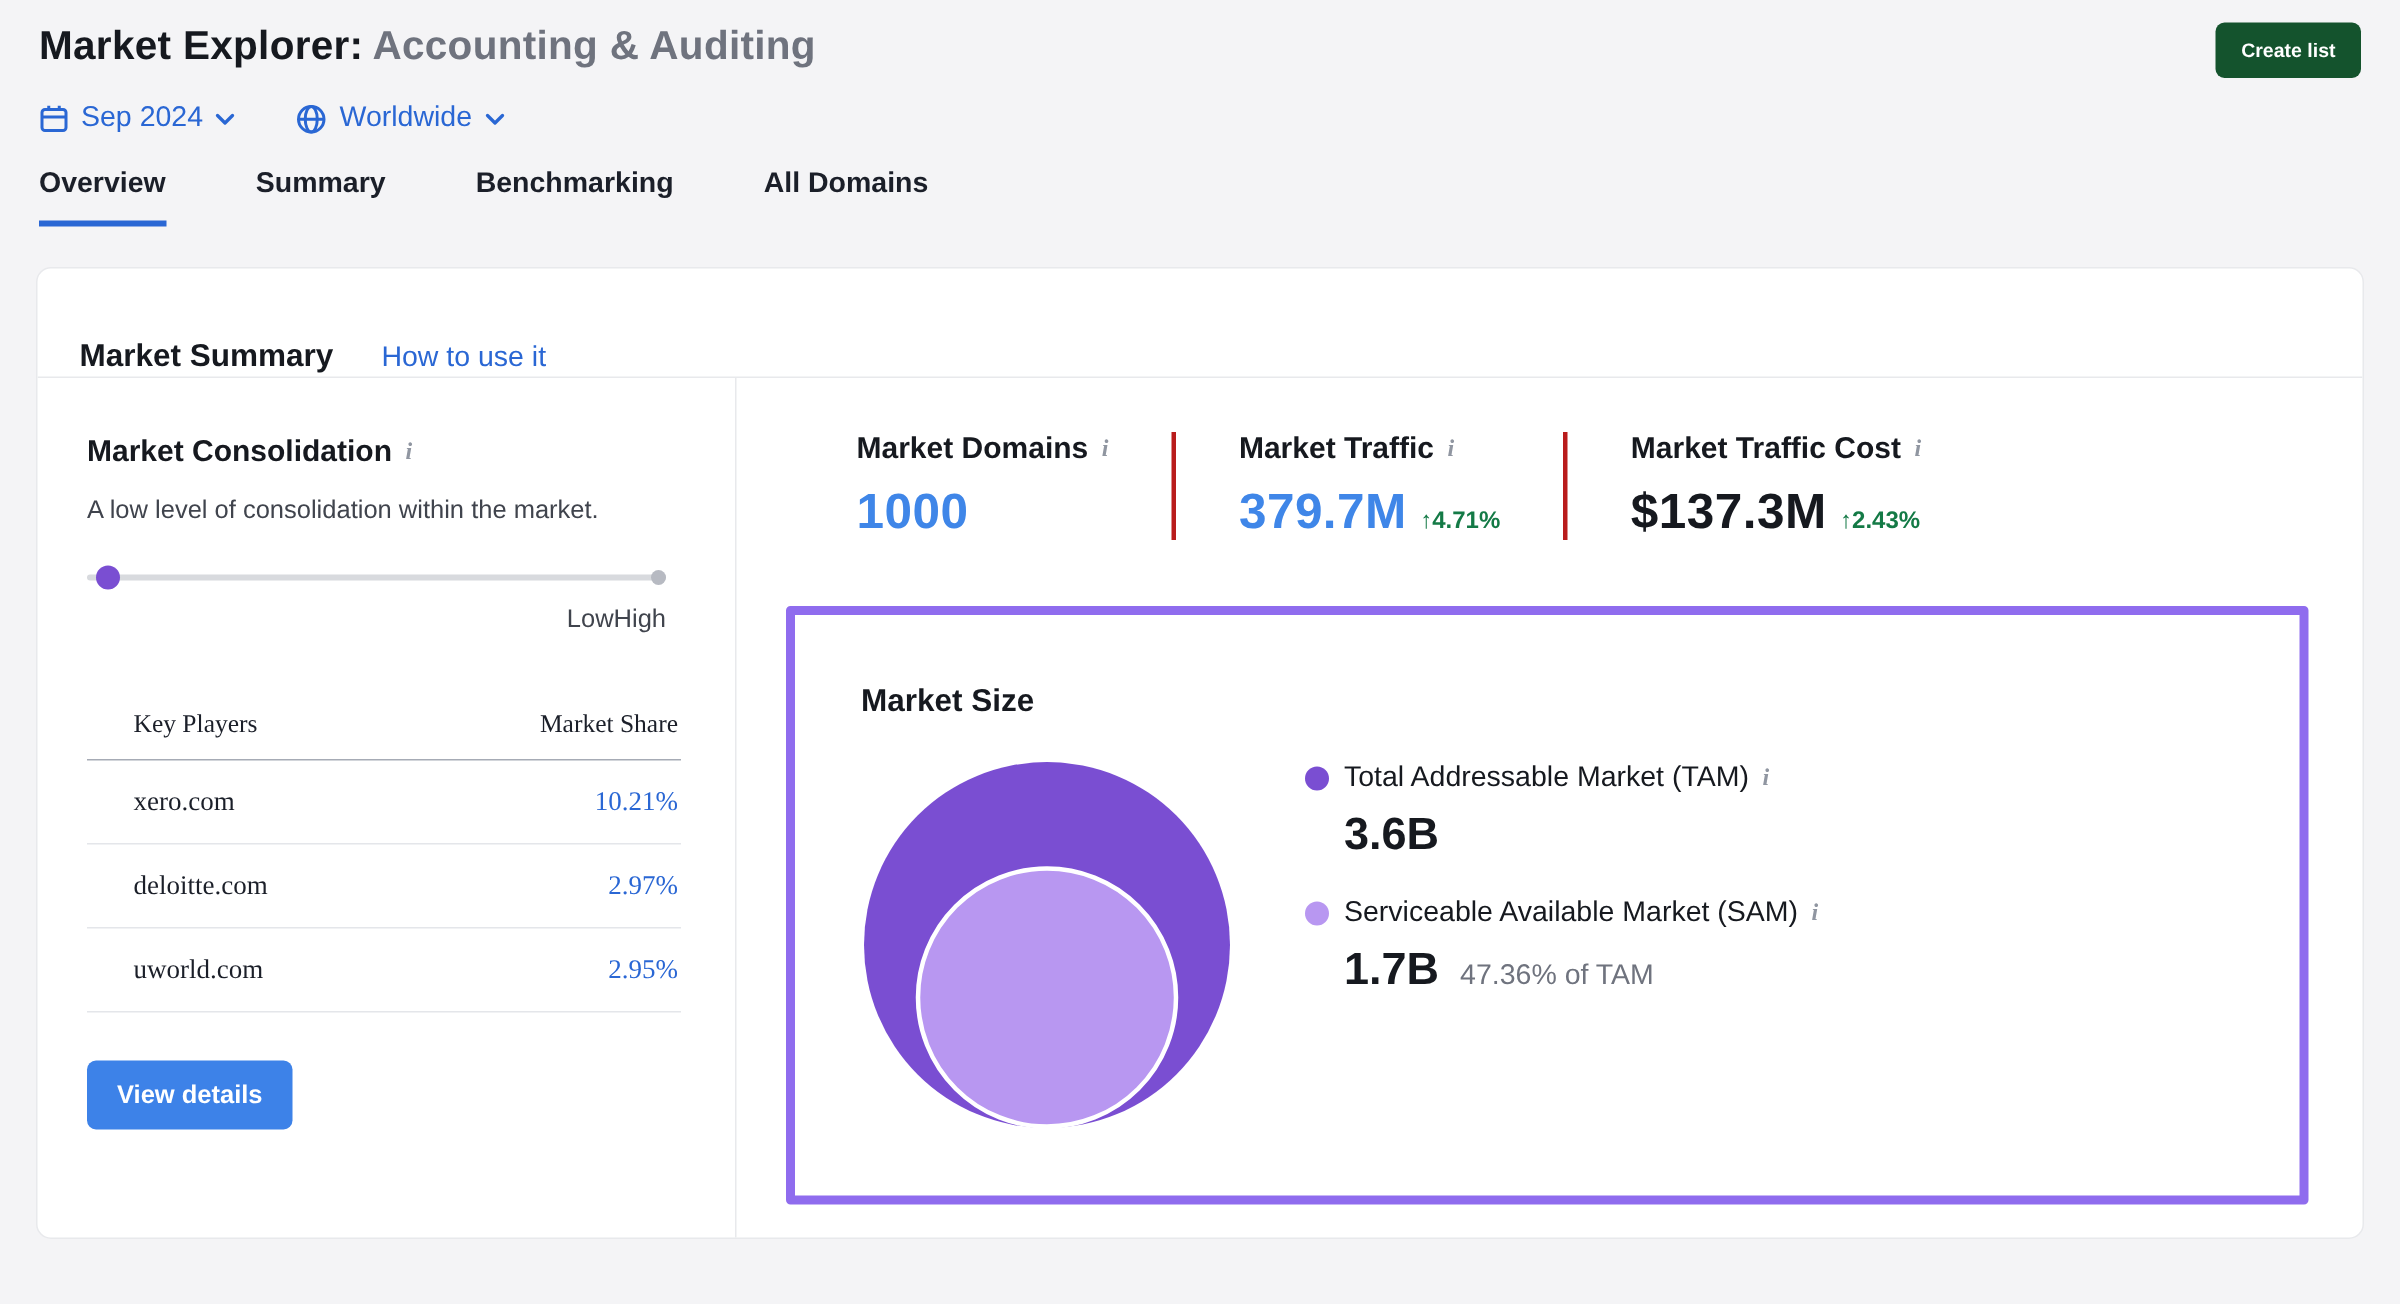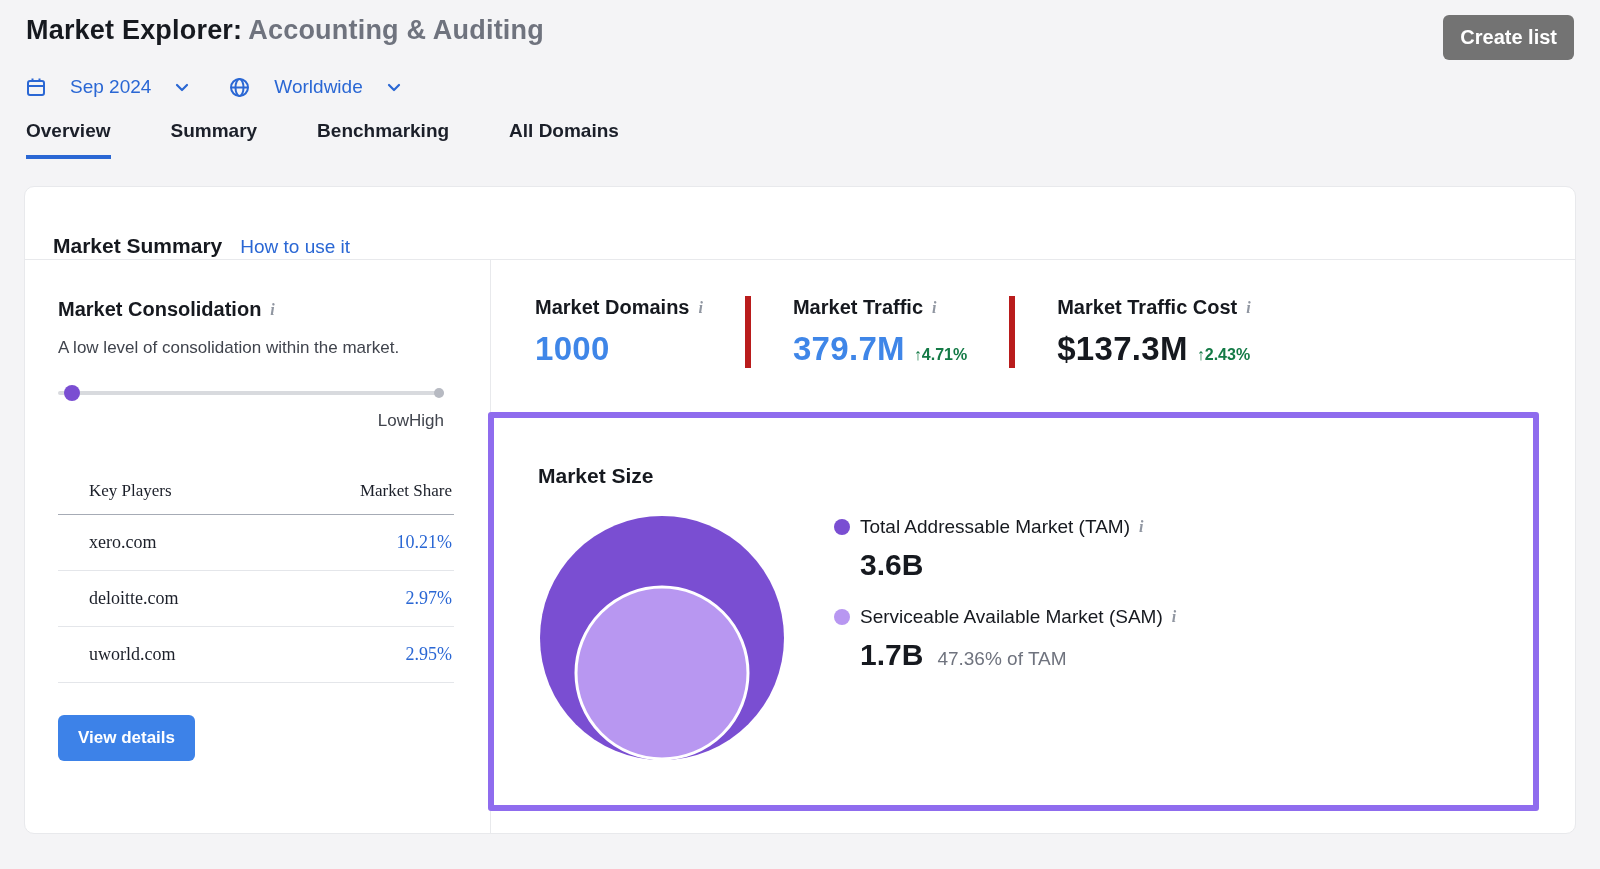--- a/index.html
+++ b/index.html
@@ -14,29 +14,29 @@
   .page { padding: 0 24px; }
 
   
   .top-header {
     display: flex; justify-content: space-between; align-items: flex-start;
     padding: 15px 2px 0 2px;
   }
   .page-title { font-size: 27px; font-weight: 700; color: #16191f; letter-spacing: .2px; }
   .page-title .suffix { color: #6f737e; font-weight: 700; margin-left: 6px; }
   .btn-green {
-    background: #737373; color: #fff; border: none; border-radius: 6px;
-    font-size: 20px; font-weight: 700; padding: 11px 17px; cursor: pointer;
+    background: #14532d; color: #fff; border: none; border-radius: 6px;
+    font-size: 13px; font-weight: 700; padding: 11px 17px; cursor: pointer;
     font-family: "Liberation Sans", sans-serif;
   }
 
   
   .filters { display: flex; gap: 40px; padding: 16px 2px 0 2px; align-items: center; }
   .filter {
-    display: flex; align-items: center; gap: 24px;
+    display: flex; align-items: center; gap: 8px;
     color: #2a67d4; font-size: 19px; cursor: pointer; font-weight: 400;
   }
   .filter svg { display: block; }
 
   
   .tabs { display: flex; gap: 60px; padding: 22px 2px 0 2px; }
   .tab {
     font-size: 19px; font-weight: 700; color: #1b1f29;
     padding-bottom: 13px; cursor: pointer; border-bottom: 4px solid transparent;
   }
@@ -44,31 +44,31 @@
 
   
   .card {
     margin-top: 27px; background: #fff; border: 1px solid #e8e9ec;
     border-radius: 10px; height: 648px; overflow: hidden;
   }
   .card-header {
     display: flex; justify-content: space-between; align-items: center;
     padding: 16px 28px; border-bottom: 1px solid #e8e9ec; height: 73px;
   }
-  .card-header-left { display: flex; align-items: baseline; gap: 18px; margin-top: 45px; }
+  .card-header-left { display: flex; align-items: baseline; gap: 32px; margin-top: 45px; }
   .card-title { font-size: 21px; font-weight: 700; color: #16191f; }
   .link-blue { color: #2a67d4; font-size: 19px; cursor: pointer; text-decoration: none; }
   .btn-export {
     display: flex; align-items: center; gap: 10px;
     background: #f8f9fa; border: 1px solid #c9cdd4; border-radius: 8px;
     padding: 10px 16px; font-size: 18px; color: #3f4350; cursor: pointer;
     font-family: "Liberation Sans", sans-serif;
   }
 
-  .card-body { display: flex; height: 574px; position: relative; }
+  .card-body { display: flex; height: 574px; position: relative; gap: 36px; }
 
   
   .left-col {
     width: 466px; flex: none; border-right: 1px solid #e8e9ec;
     padding: 38px 0 0 33px;
   }
   .section-title { font-size: 20px; font-weight: 700; color: #16191f; display: flex; align-items: center; }
   .info-icon {
     font-family: "Liberation Serif", serif; font-style: italic;
     color: #9096a1; font-size: 16px; margin-left: 9px; font-weight: 700; cursor: pointer;
@@ -111,21 +111,21 @@
     margin-top: 32px; background: #3d82e8; color: #fff; border: none; border-radius: 6px;
     font-size: 17px; font-weight: 700; padding: 13px 20px; cursor: pointer;
     font-family: "Liberation Sans", sans-serif;
   }
 
   
   .right-col { flex: 1; padding-top: 36px; }
   .stats-row { display: flex; padding-left: 0; }
   .stat { padding: 0 42px; }
   .stat:first-child { padding-left: 44px; }
-  .stat + .stat { border-left: 6px solid #b91c1c; }
+  .stat + .stat { border-left: 3px solid #b91c1c; }
   .stat-label { display: flex; align-items: center; font-size: 20px; font-weight: 700; color: #16191f; }
   .stat-value-row { margin-top: 11px; display: flex; align-items: baseline; }
   .stat-value { font-size: 33px; font-weight: 700; letter-spacing: .3px; }
   .stat-value.blue { color: #3f86e8; }
   .stat-value.dark { color: #16191f; }
   .stat-change { margin-left: 9px; font-size: 16px; font-weight: 600; color: #147a46; }
 
   
   .market-size {
     margin: 44px 36px 0 -3px;

